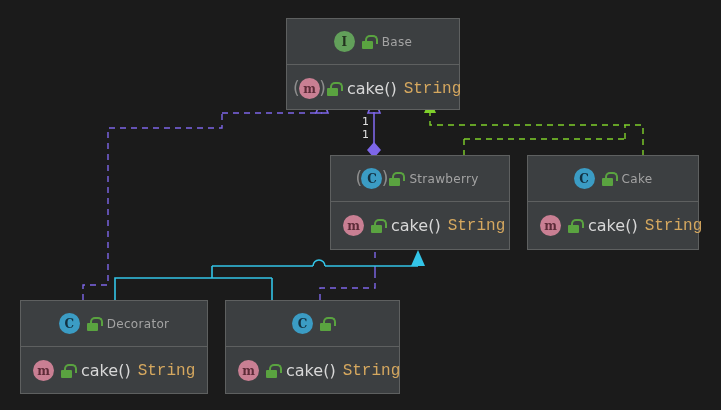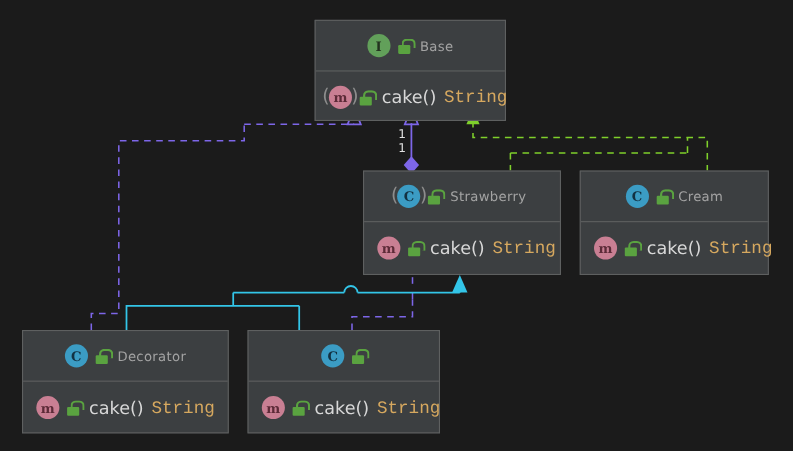--- a/index.html
+++ b/index.html
@@ -148,21 +148,21 @@
 
   <div class="node" style="left:527px;top:155px;width:172px;height:95px;">
     <div class="hdr">
       <span class="ic">
         <span class="ic-circ i-class">C</span>
       </span>
       <span class="lock">
         <span class="shk"></span>
           <span class="body"></span>
       </span>
-      <span class="title">Cream</span>
+      <span class="title">Cake</span>
     </div>
     <div class="sep"></div>
     <div class="row">
       <span class="ic">
         <span class="ic-circ i-method">m</span>
       </span>
       <span class="lock">
         <span class="shk"></span>
           <span class="body"></span>
       </span>

